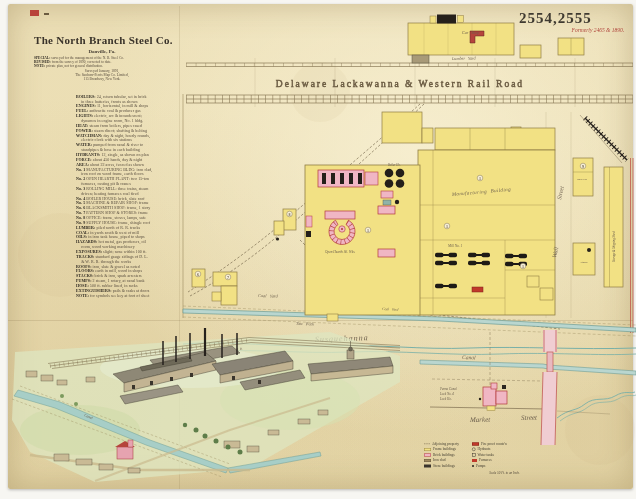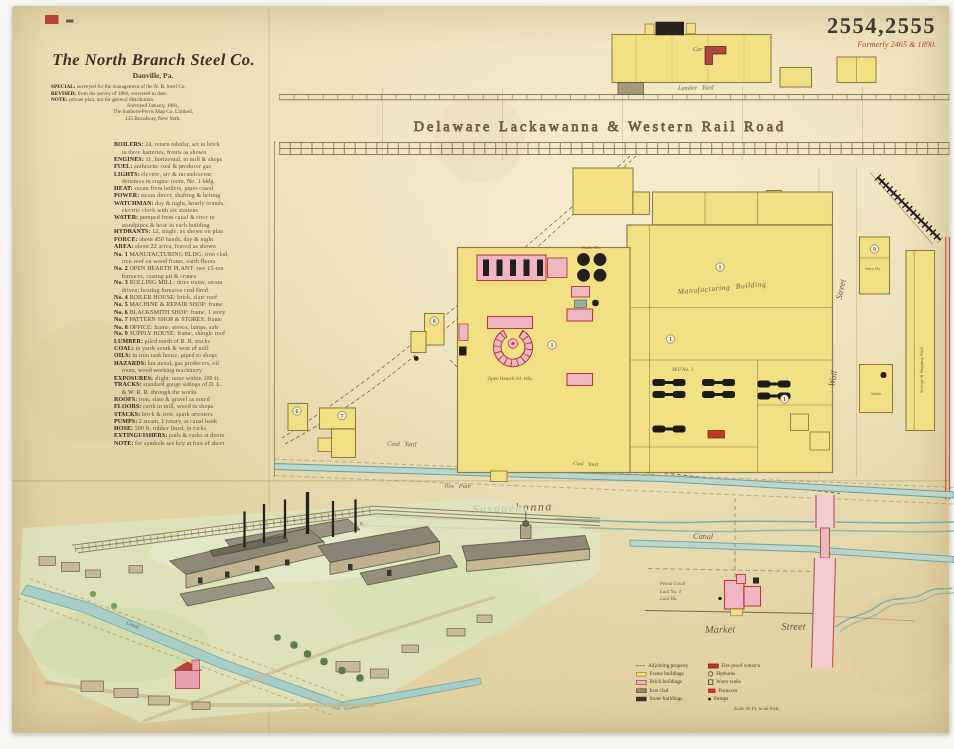--- a/index.html
+++ b/index.html
@@ -16,32 +16,32 @@
   .crease-h{position:absolute;left:8px;top:320px;width:625px;height:1px;background:rgba(120,100,60,.18);}
   svg.map{position:absolute;left:0;top:0;}
   svg.map text{font-family:"Liberation Serif",serif;font-style:italic;fill:#6b5e4c;}
   .rr-banner{font-style:normal !important;fill:#eadfb2;stroke:#6b5b40;stroke-width:.5px;
              letter-spacing:2px;font-size:9.5px;}
   .wsp2{word-spacing:2px;}
   .num{font-style:normal !important;fill:#3a332a;font-weight:bold;font-size:4px;text-anchor:middle;}
   .half{transform:scale(.5);transform-origin:0 0;}
   
   .titleblock{position:absolute;left:34px;top:34px;width:136px;text-align:center;}
-  .co-name{font-size:11px;font-weight:bold;font-style:italic;color:#3a332a;letter-spacing:.3px;white-space:nowrap;text-align:right;}
+  .co-name{font-size:11px;font-weight:bold;color:#3a332a;letter-spacing:.3px;white-space:nowrap;}
   .co-loc{font-size:10px;font-weight:bold;color:#4a4136;margin-top:2px;}
   .notes{width:300px;text-align:left;font-size:7px;line-height:8.5px;margin-top:4px;white-space:nowrap;color:#574c3e;}
   .notes b{color:#332c22;}
   .credits{width:272px;text-align:center;font-size:7px;line-height:8.6px;color:#574c3e;}
   
   .desc{position:absolute;left:76px;top:94px;width:224px;}
   .desc-in{width:212px;font-size:8px;line-height:9.7px;letter-spacing:.15px;color:#574c3e;}
   .d-line{white-space:nowrap;}
   .d-line b{color:#2f2a22;margin-right:2px;}
   
-  .sheetnum{position:absolute;right:12px;top:10px;text-align:right;}
+  .sheetnum{position:absolute;right:12px;top:10px;}
   .sheetnum .nums{font-size:15px;font-weight:bold;color:#3f3a31;letter-spacing:1px;white-space:nowrap;}
   .formerly{font-size:11px;font-style:italic;color:#b0453c;transform:scale(.5);
             transform-origin:100% 0;white-space:nowrap;margin-top:0px;}
   .stamp{position:absolute;left:30px;top:10px;width:9px;height:6px;background:#b8433a;box-shadow:12px 1px 0 -2px #6b5b40;}
   
   .legend{position:absolute;left:424px;top:441px;width:240px;}
   .legend-in{display:flex;gap:26px;font-size:7px;line-height:11px;color:#464133;}
   .lg-col{display:flex;flex-direction:column;}
   .lg-row{display:flex;align-items:center;white-space:nowrap;}
   .sw{display:inline-block;width:12px;height:4px;margin-right:4px;border:.5px solid transparent;}

